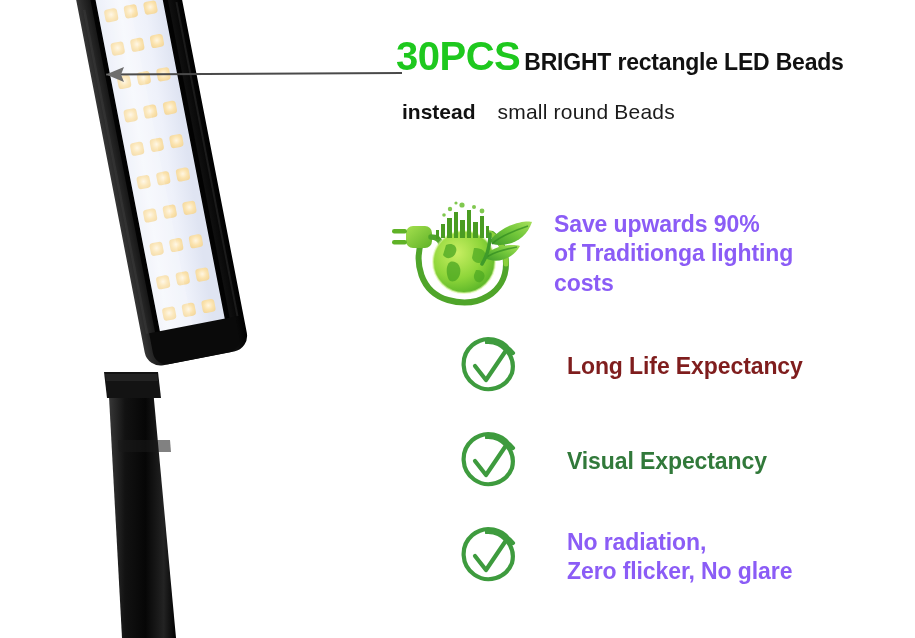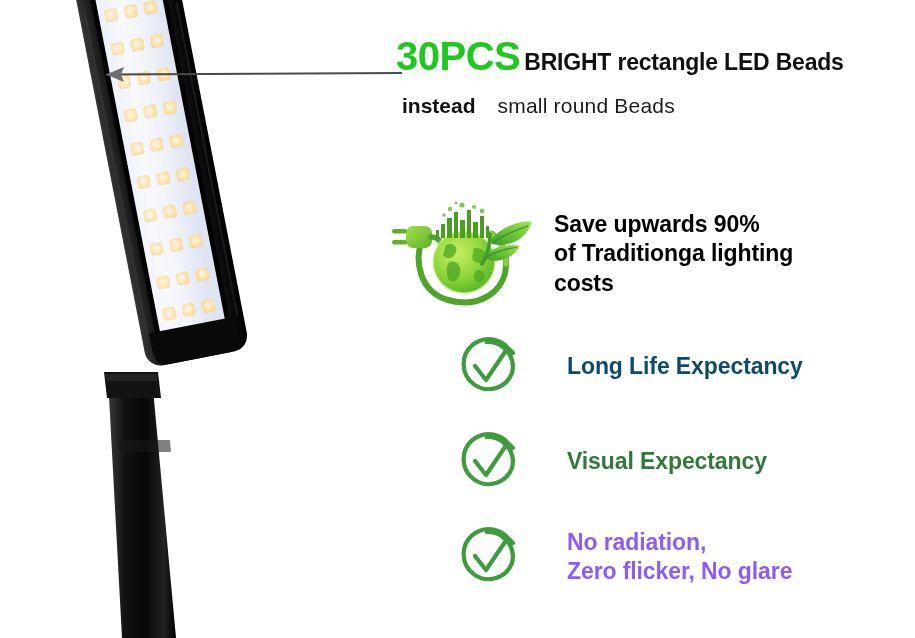--- a/index.html
+++ b/index.html
@@ -55,21 +55,21 @@
   }
   .headline-rest {
     font-size: 23px;
     font-weight: bold;
     color: #111111;
     letter-spacing: -0.2px;
     padding-left: 4px;
   }
   .headline-row-2 {
     white-space: nowrap;
-    margin-top: 18px;
+    margin-top: 24px;
     padding-left: 6px;
   }
   .instead-word {
     font-size: 21px;
     font-weight: bold;
     color: #111111;
   }
   .instead-rest {
     font-size: 21px;
     font-weight: normal;
@@ -303,33 +303,33 @@
       </g>
 
       <g>
         <path d="M 104 40 C 120 22, 142 20, 146 22 C 140 40, 122 48, 106 44 Z" fill="url(#leafG)"></path>
         <path d="M 106 44 C 114 36, 130 30, 142 26" fill="none" stroke="#2f8a1f" stroke-width="1.6" opacity="0.7"></path>
         <path d="M 100 54 C 112 44, 128 44, 134 46 C 126 60, 110 64, 99 58 Z" fill="url(#leafG)"></path>
         <path d="M 99 58 C 108 52, 120 49, 131 47" fill="none" stroke="#2f8a1f" stroke-width="1.6" opacity="0.7"></path>
         <path d="M 104 34 C 104 46, 101 56, 96 64" fill="none" stroke="#3f9b2a" stroke-width="3.5" stroke-linecap="round"></path>
       </g>
     </svg>
-    <div class="benefit-text" style="color:#000000">Save upwards 90%
+    <div class="benefit-text" style="color:#8b5cf6">Save upwards 90%
 of Traditionga lighting costs</div>
   </div>
 
   <div class="benefit-row" id="benefit-row-1">
     <svg class="benefit-icon" viewBox="0 0 68 68" width="68" height="68">
       <path d="M 56 20
                A 25 25 0 1 0 57 40
                A 25 25 0 0 0 30 9
                C 42 8, 52 13, 58 20" fill="none" stroke="#3e9b3e" stroke-width="4.2" stroke-linecap="round"></path>
       <path d="M 20 33 L 31 47 L 52 16" fill="none" stroke="#3e9b3e" stroke-width="4.2" stroke-linecap="round" stroke-linejoin="round"></path>
     </svg>
-    <div class="benefit-text" style="color:#0c4a6e">Long Life Expectancy</div>
+    <div class="benefit-text" style="color:#7f1d1d">Long Life Expectancy</div>
   </div>
 
   <div class="benefit-row" id="benefit-row-2">
     <svg class="benefit-icon" viewBox="0 0 68 68" width="68" height="68">
       <path d="M 56 20
                A 25 25 0 1 0 57 40
                A 25 25 0 0 0 30 9
                C 42 8, 52 13, 58 20" fill="none" stroke="#3e9b3e" stroke-width="4.2" stroke-linecap="round"></path>
       <path d="M 20 33 L 31 47 L 52 16" fill="none" stroke="#3e9b3e" stroke-width="4.2" stroke-linecap="round" stroke-linejoin="round"></path>
     </svg>

